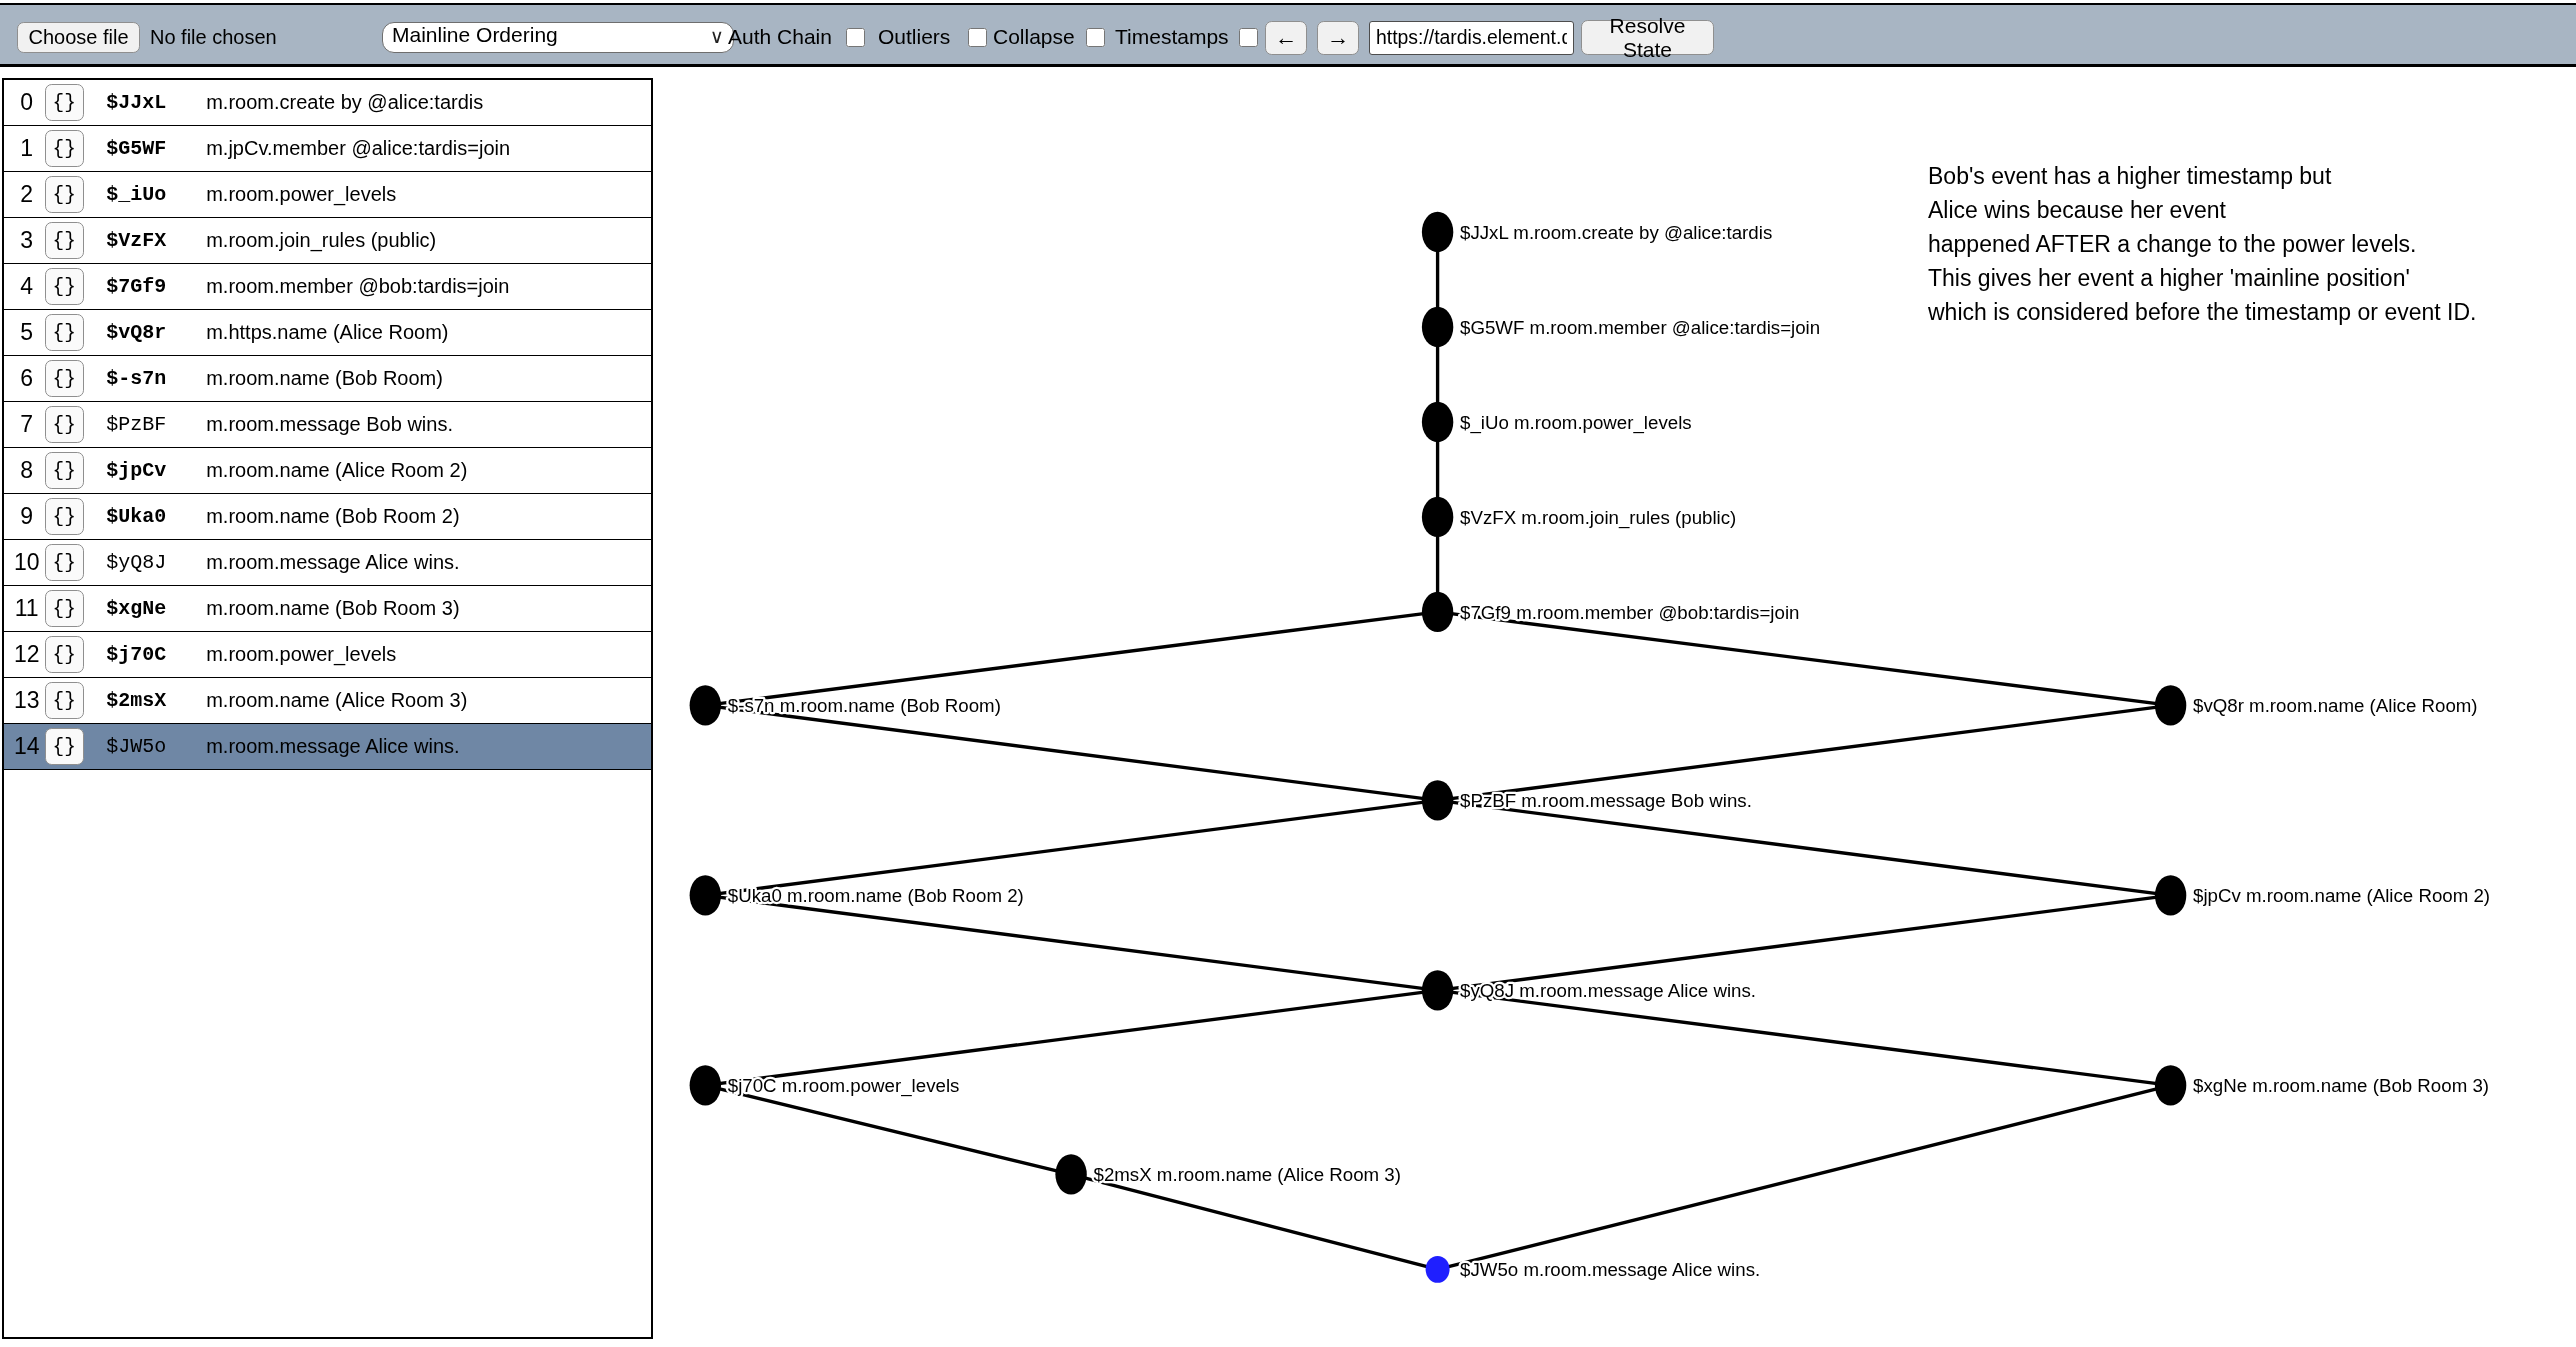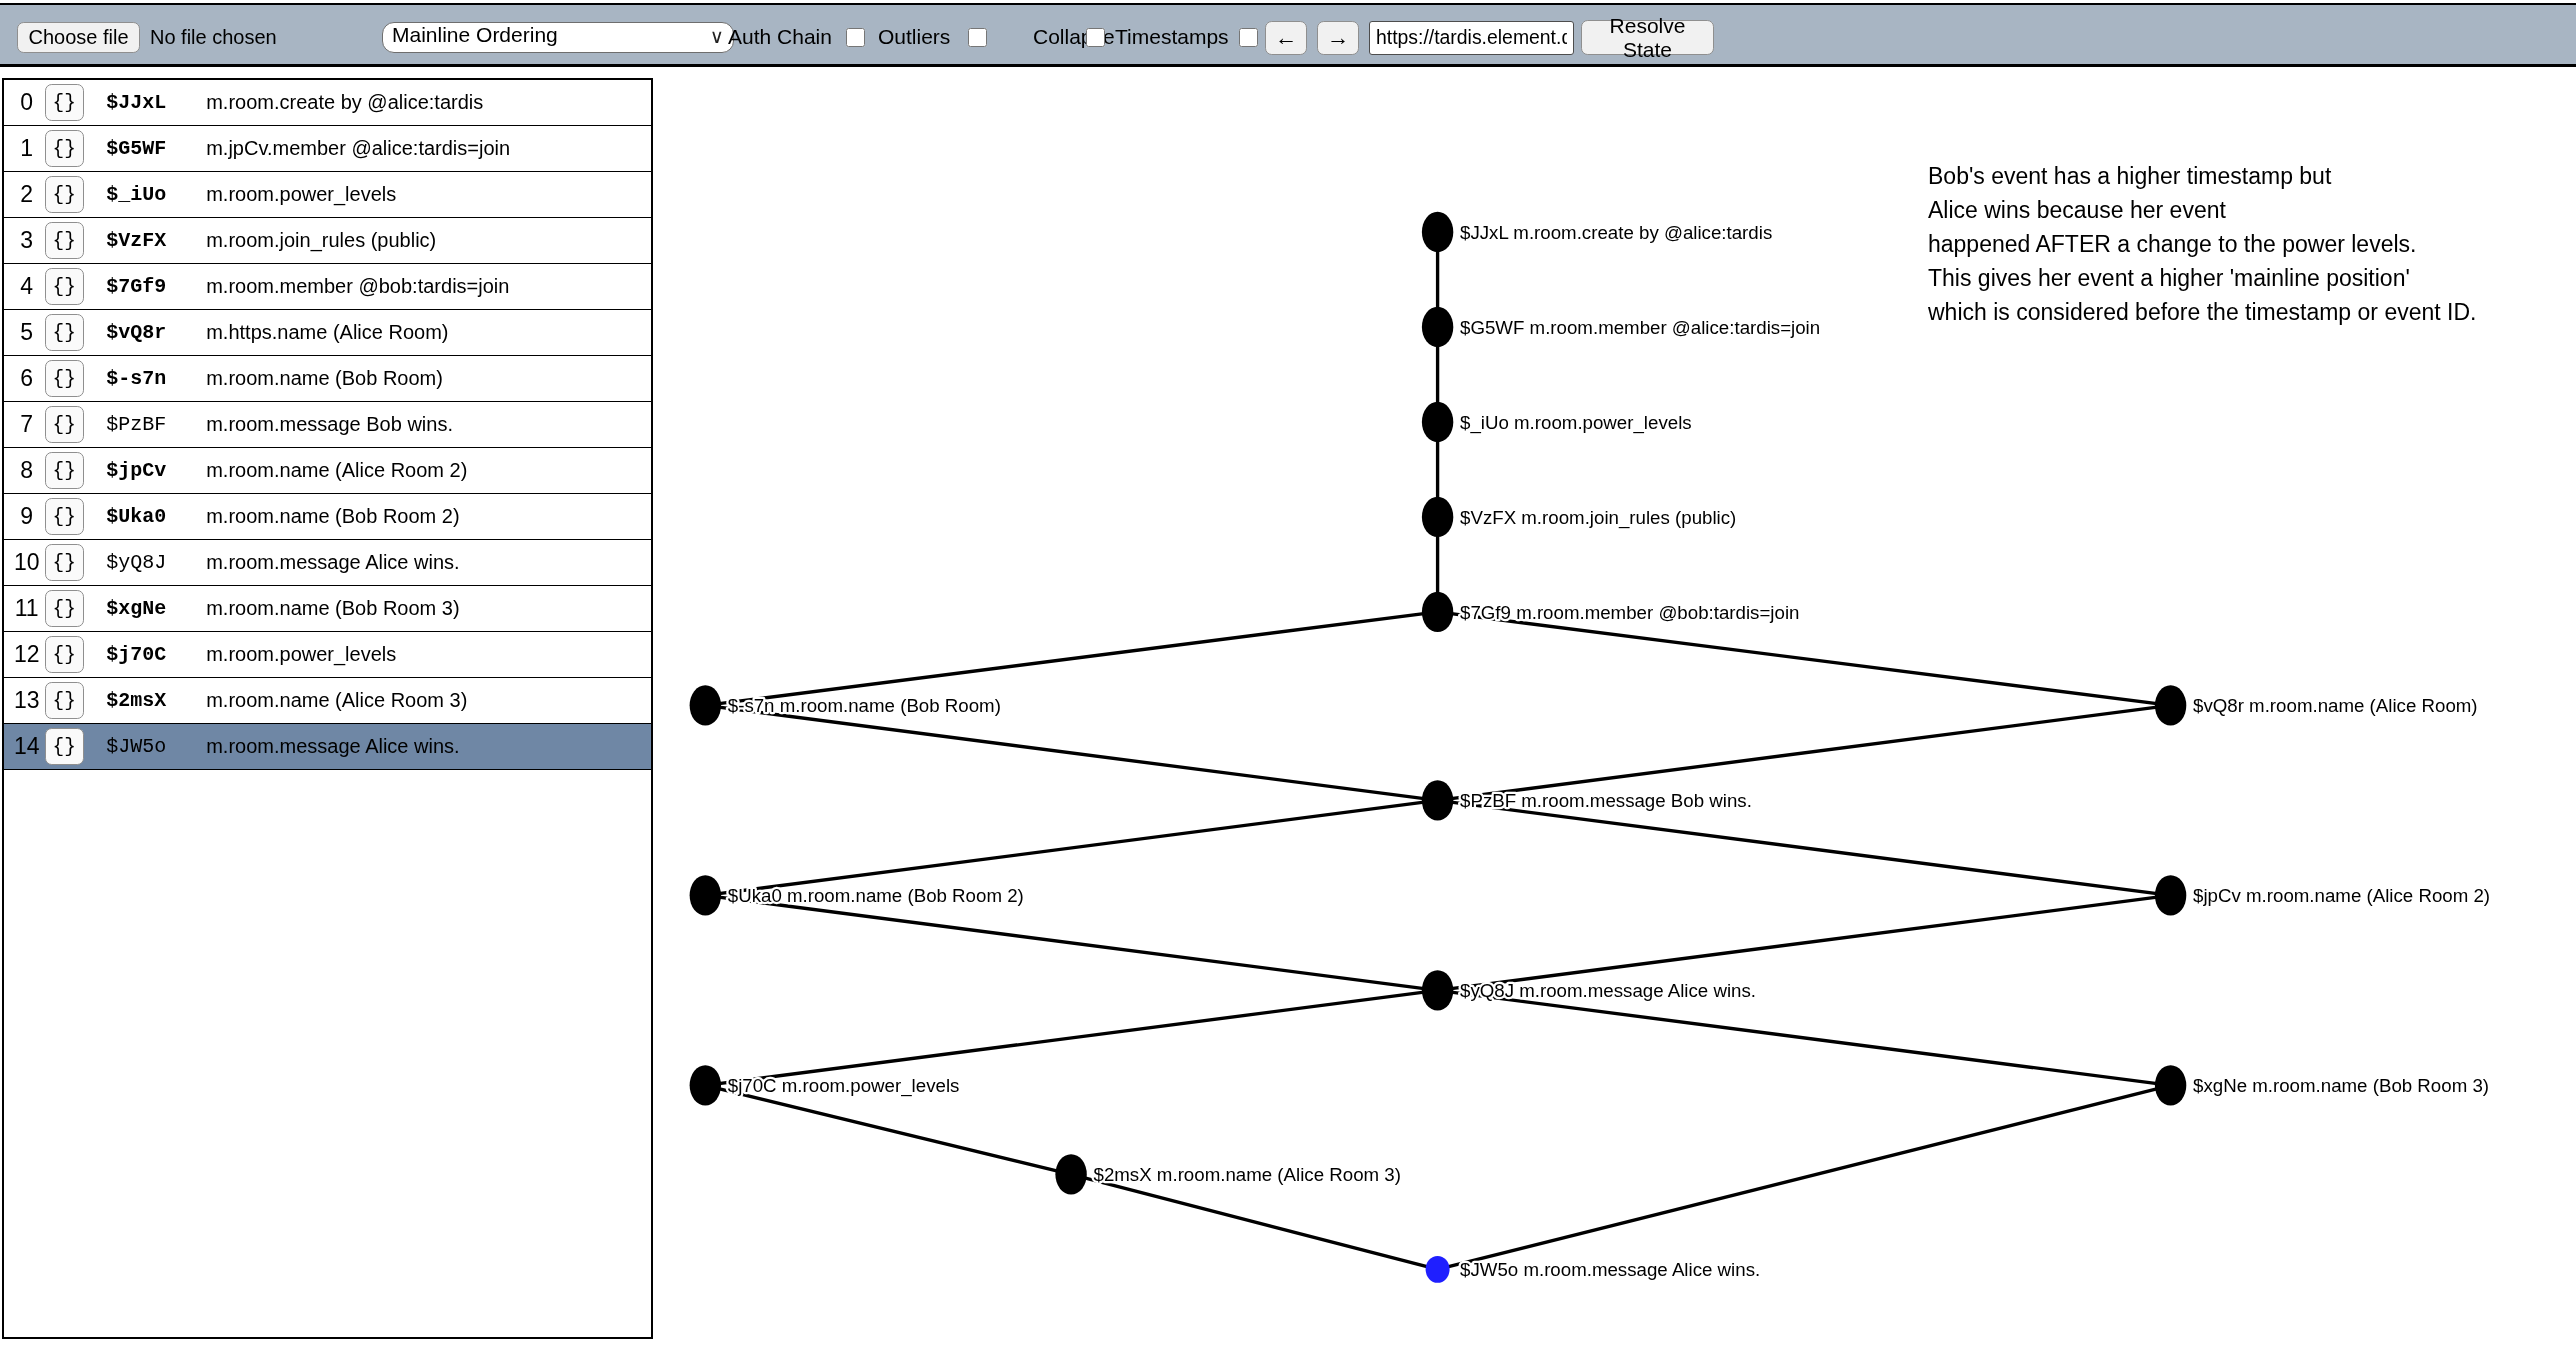--- a/index.html
+++ b/index.html
@@ -20,21 +20,21 @@
     font-size:20px;font-family:"Liberation Sans",sans-serif;color:#000;
     box-sizing:border-box;cursor:default;
   }
   #choose-file-btn{left:17px;top:16.5px;width:123px;height:31px;}
   #file-status{left:150px;top:16.5px;height:31px;display:flex;align-items:center;font-size:20px;}
   .select-wrap{left:364px;top:16.5px;width:352px;height:31px;}
   .select-wrap{position:absolute;background:#fff;border:1.5px solid #6e6e6e;border-radius:12px;box-sizing:border-box;display:flex;align-items:flex-start;margin-left:18px;}
   .select-wrap .sel-text{font-size:21px;margin-left:9px;white-space:nowrap;}
   .select-wrap .sel-chevron{position:absolute;right:9px;top:2.2px;font-size:19.4px;color:#222;}
   .tb-label{top:16.5px;height:31px;display:flex;align-items:center;font-size:21px;white-space:nowrap;}
-  #cb-label-0{left:728px;} #cb-label-1{left:878px;} #cb-label-2{left:993px;margin-left:40px;} #cb-label-3{left:1115px;}
+  #cb-label-0{left:728px;} #cb-label-1{left:878px;} #cb-label-2{left:993px;} #cb-label-3{left:1115px;}
   .tb-checkbox{width:19.4px;height:19.4px;top:23px;margin:0;accent-color:#fff;}
   #cb-0{left:846px;} #cb-1{left:968px;} #cb-2{left:1086px;} #cb-3{left:1239px;}
   #back-btn{left:1265px;top:15.7px;width:42px;height:34px;font-size:22.4px;}
   #forward-btn{left:1317px;top:15.7px;width:42px;height:34px;font-size:22.4px;}
   #url-input{
     left:1369px;top:15.7px;width:205px;height:34px;box-sizing:border-box;
     border:1.5px solid #4d4d4d;border-radius:3px;background:#fff;
     font-size:19.4px;font-family:"Liberation Sans",sans-serif;padding:0 6px;color:#000;
   }
   #resolve-btn{left:1581px;top:15px;width:133px;height:35px;font-size:21px;}

